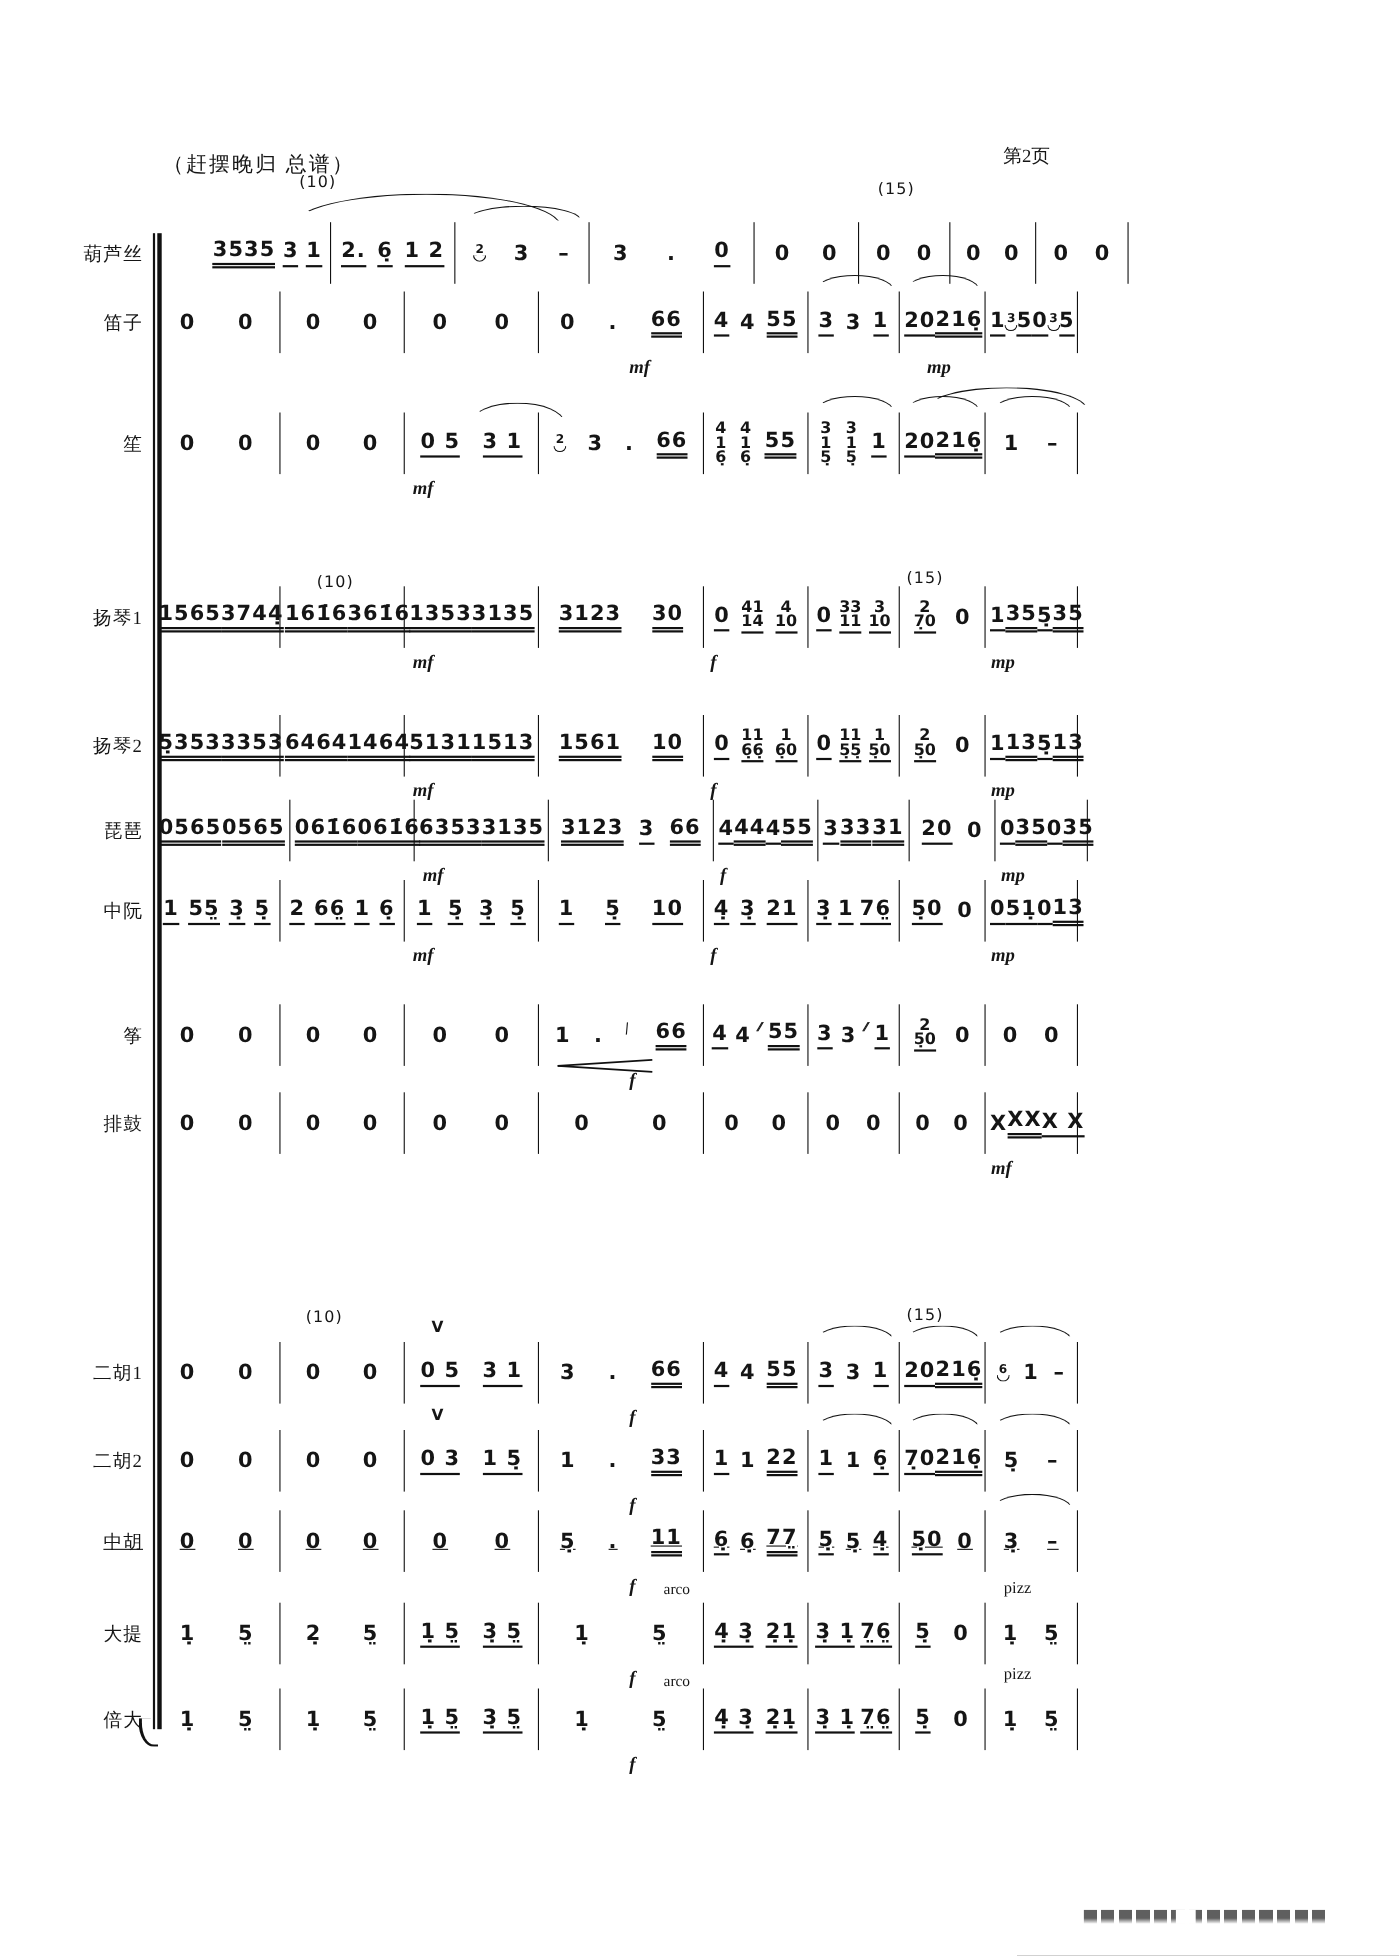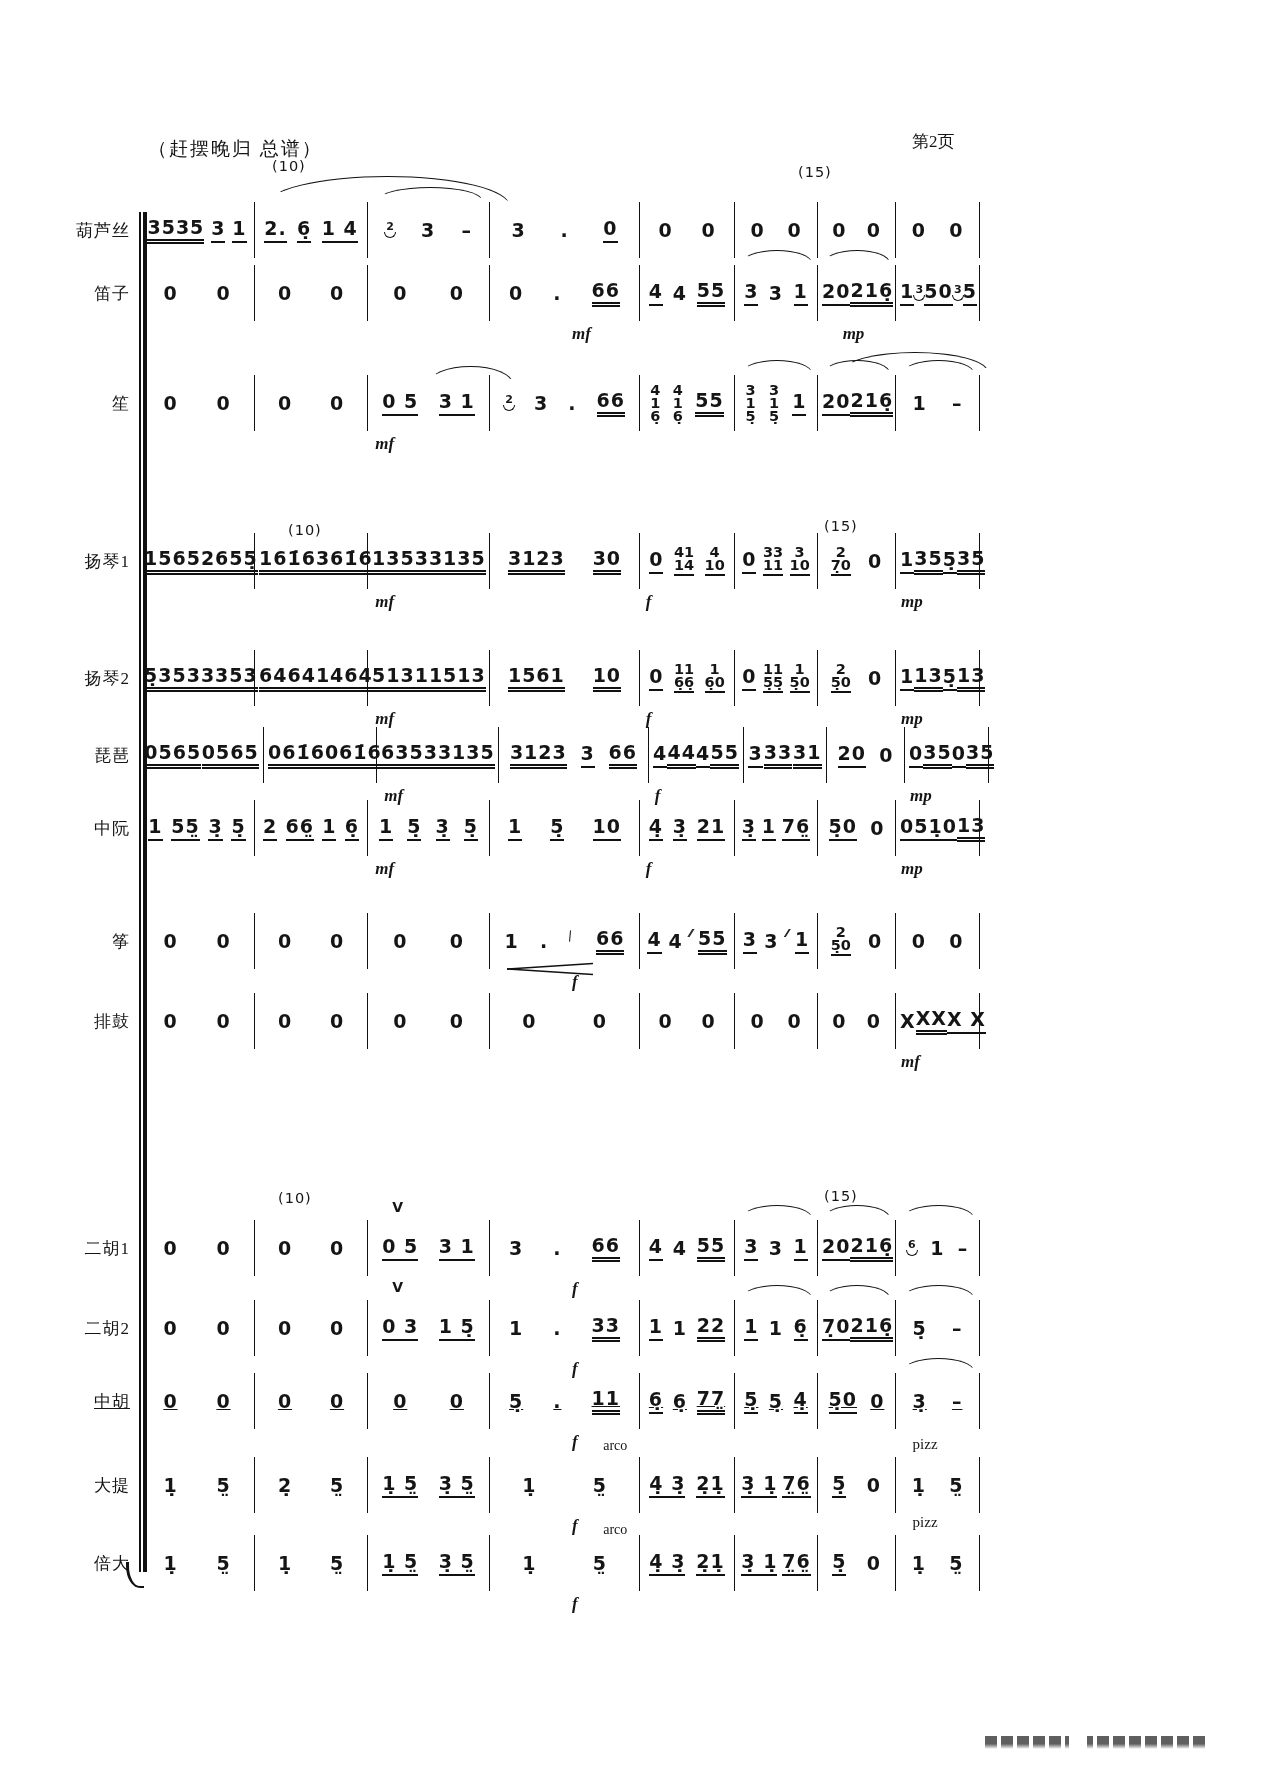--- a/index.html
+++ b/index.html
@@ -78,29 +78,29 @@
 
   <svg id="hairpin" width="90" height="14">
     <line x1="2" y1="7" x2="88" y2="1.5" stroke="#111" stroke-width="1.6"></line>
     <line x1="2" y1="7" x2="88" y2="12.5" stroke="#111" stroke-width="1.6"></line>
   </svg>
 
   <div id="score-root">
       <div class="row" style="top: 202px;">
         <div class="label">葫芦丝</div>
         <div class="measures">
-          <div class="measure" style="width: 115px;">
+          <div class="measure" style="width: 115px; margin-left: 46px;">
             <span class="tk u2">3535</span>
             <span class="tk u1">3</span>
             <span class="tk u1">1</span>
           </div>
           <div class="measure" style="width: 113px;">
             <span class="tk u1">2.</span>
             <span class="tk u1">6̣</span>
-            <span class="tk u1">1 4</span>
+            <span class="tk u1">1 2</span>
           </div>
           <div class="measure" style="width: 122px;">
             <span class="gmark u0">
               <span class="gn">2</span>
               <span class="garc"></span>
             </span>
             <span class="tk u0">3</span>
             <span class="tk u0">–</span>
             <div class="slur"></div>
           </div>
@@ -243,21 +243,21 @@
             <span class="tk u0">–</span>
             <div class="slur"></div>
           </div>
         </div>
       </div>
       <div class="row" style="top: 533px;">
         <div class="label">扬琴1</div>
         <div class="measures">
           <div class="measure" style="width: 115px;">
             <span class="tk u2">1565</span>
-            <span class="tk u2">2655̣</span>
+            <span class="tk u2">3744̣</span>
           </div>
           <div class="measure" style="width: 113px;">
             <span class="tk u2">161̇6</span>
             <span class="tk u2">361̇6</span>
           </div>
           <div class="measure" style="width: 122px;">
             <span class="tk u2">1353</span>
             <span class="tk u2">3135</span>
             <div class="below">mf</div>
           </div>

